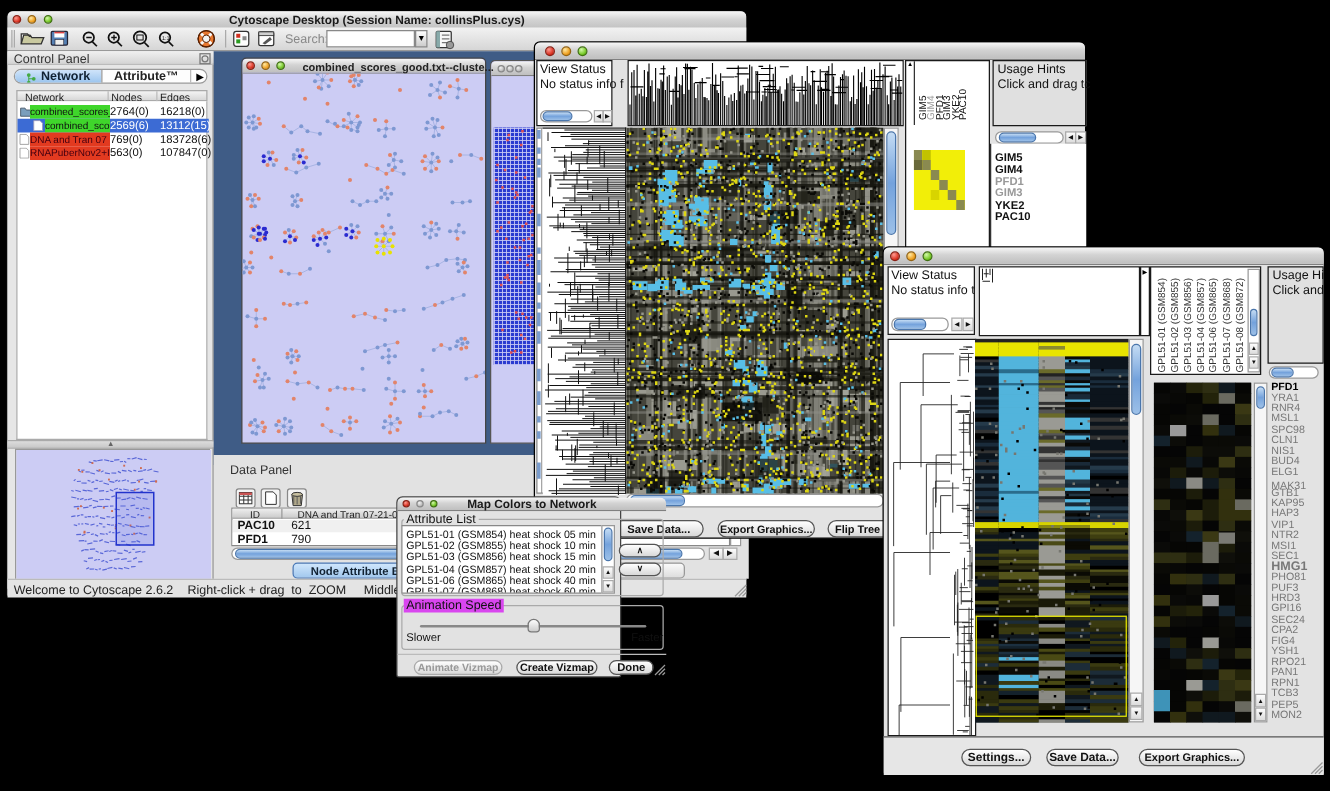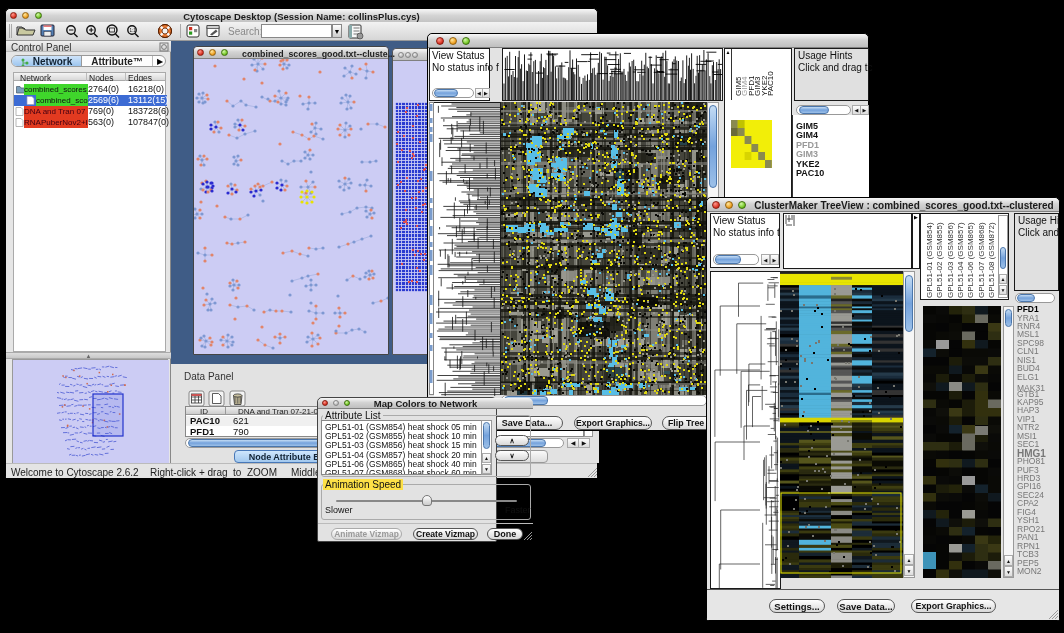--- a/index.html
+++ b/index.html
@@ -1161,21 +1161,20 @@
     <div class="bthumb" style="left:76px;top:362px;width:44px;height:9px"></div>
     <div class="btn" style="left:63px;top:382px;width:72px;height:14px;font-size:9px;line-height:13px">Save Data...</div>
     <div class="btn" style="left:146px;top:382px;width:78px;height:14px;font-size:8.6px;line-height:13px">Export Graphics...</div>
     <div class="btn" style="left:234px;top:382px;width:100px;height:14px;font-size:8.8px;line-height:13px;text-align:left;padding-left:5px">Flip Tree Nodes</div>
   </div>
 <div class="a" style="left:706px;top:197px;width:354px;height:424px;background:#e3e3e3;border:1px solid #000;border-radius:5px 5px 3px 3px">
     <div class="tbar a" style="left:0;top:0;width:352px;height:14px;border-radius:5px 5px 0 0">
       <div class="tl r" style="left:5px;width:8px;height:8px"></div>
       <div class="tl o" style="left:18px;width:8px;height:8px"></div>
       <div class="tl g" style="left:31px;width:8px;height:8px"></div>
-      <div class="ttl" style="left:42px;width:310px;top:1.5px;font-size:10px">ClusterMaker TreeView : combined_scores_good.txt--clustered</div>
     </div>
     <div class="pane" style="left:3px;top:15px;width:70px;height:55px;font-size:10px;color:#111">
       <div class="lbl" style="left:2px;top:1px">View Status</div>
       <div class="lbl" style="left:2px;top:13px">No status info t</div>
       <div class="sbtrack" style="left:2px;top:40px;width:46px;height:11px"></div>
       <div class="bthumb" style="left:4px;top:41px;width:26px;height:9px"></div>
       <div class="sbarr" style="left:50px;top:40px;width:9px;height:11px;font-size:5px;line-height:10px">◀</div>
       <div class="sbarr" style="left:59px;top:40px;width:9px;height:11px;font-size:5px;line-height:10px">▶</div>
     </div>
     <div class="pane" style="left:76px;top:15px;width:129px;height:56px;overflow:hidden"><svg width="127" height="54" xmlns="http://www.w3.org/2000/svg">
@@ -2070,21 +2069,21 @@
       <div class="lbl" style="left:3px;top:47.0px">GPL51-07 (GSM868) heat shock 60 min</div>
     </div>
     <div class="a" style="left:163px;top:22px;width:11px;height:55px;background:#fff;border:1px solid #999">
       <div class="bthumb" style="left:1px;top:1px;width:7px;height:27px"></div>
       <div class="sbarr" style="left:0;top:32px;width:9px;height:10px;font-size:5px;line-height:9px">▲</div>
       <div class="sbarr" style="left:0;top:43px;width:9px;height:10px;font-size:5px;line-height:9px">▼</div>
     </div>
     <div class="btn" style="left:177px;top:37px;width:34px;height:11px;font-size:7px;line-height:10px;border-radius:6px">∧</div>
     <div class="btn" style="left:177px;top:52px;width:34px;height:11px;font-size:7px;line-height:10px;border-radius:6px">∨</div>
     <div class="a" style="left:3px;top:86px;width:210px;height:36px;border:1px solid #aaa;border-radius:3px"></div>
-    <div class="lbl" style="left:5px;top:81px;font-size:10px;color:#111;background:#fde047;padding:0 2px">Animation Speed</div>
+    <div class="lbl" style="left:5px;top:81px;font-size:10px;color:#111;background:#d946ef;padding:0 2px">Animation Speed</div>
     <div class="a" style="left:18px;top:102px;width:181px;height:2px;background:#888;border-radius:1px"></div>
     <div class="a" style="left:104px;top:97px;width:10px;height:11px;background:linear-gradient(#fdfdfd,#ccc);border:1px solid #777;border-radius:5px 5px 3px 3px"></div>
     <div class="lbl" style="left:7px;top:107px;font-size:9px;color:#111">Slower</div>
     <div class="lbl" style="left:187px;top:107px;font-size:9px;color:#111">Faster</div>
     <div class="a" style="left:0;top:125px;width:215px;height:1px;background:#bbb"></div>
     <div class="btn" style="left:13px;top:130px;width:71px;height:12px;font-size:8.4px;line-height:11px;color:#999;border-color:#aaa">Animate Vizmap</div>
     <div class="btn" style="left:95px;top:130px;width:65px;height:12px;font-size:8.6px;line-height:11px">Create Vizmap</div>
     <div class="btn" style="left:169px;top:130px;width:36px;height:12px;font-size:9px;line-height:11px">Done</div>
     <svg class="a" style="left:205px;top:133px" width="10" height="10">
       <path d="M1 9L9 1M4 9l5-5M7 9l2-2" stroke="#999" stroke-width="1"></path>

